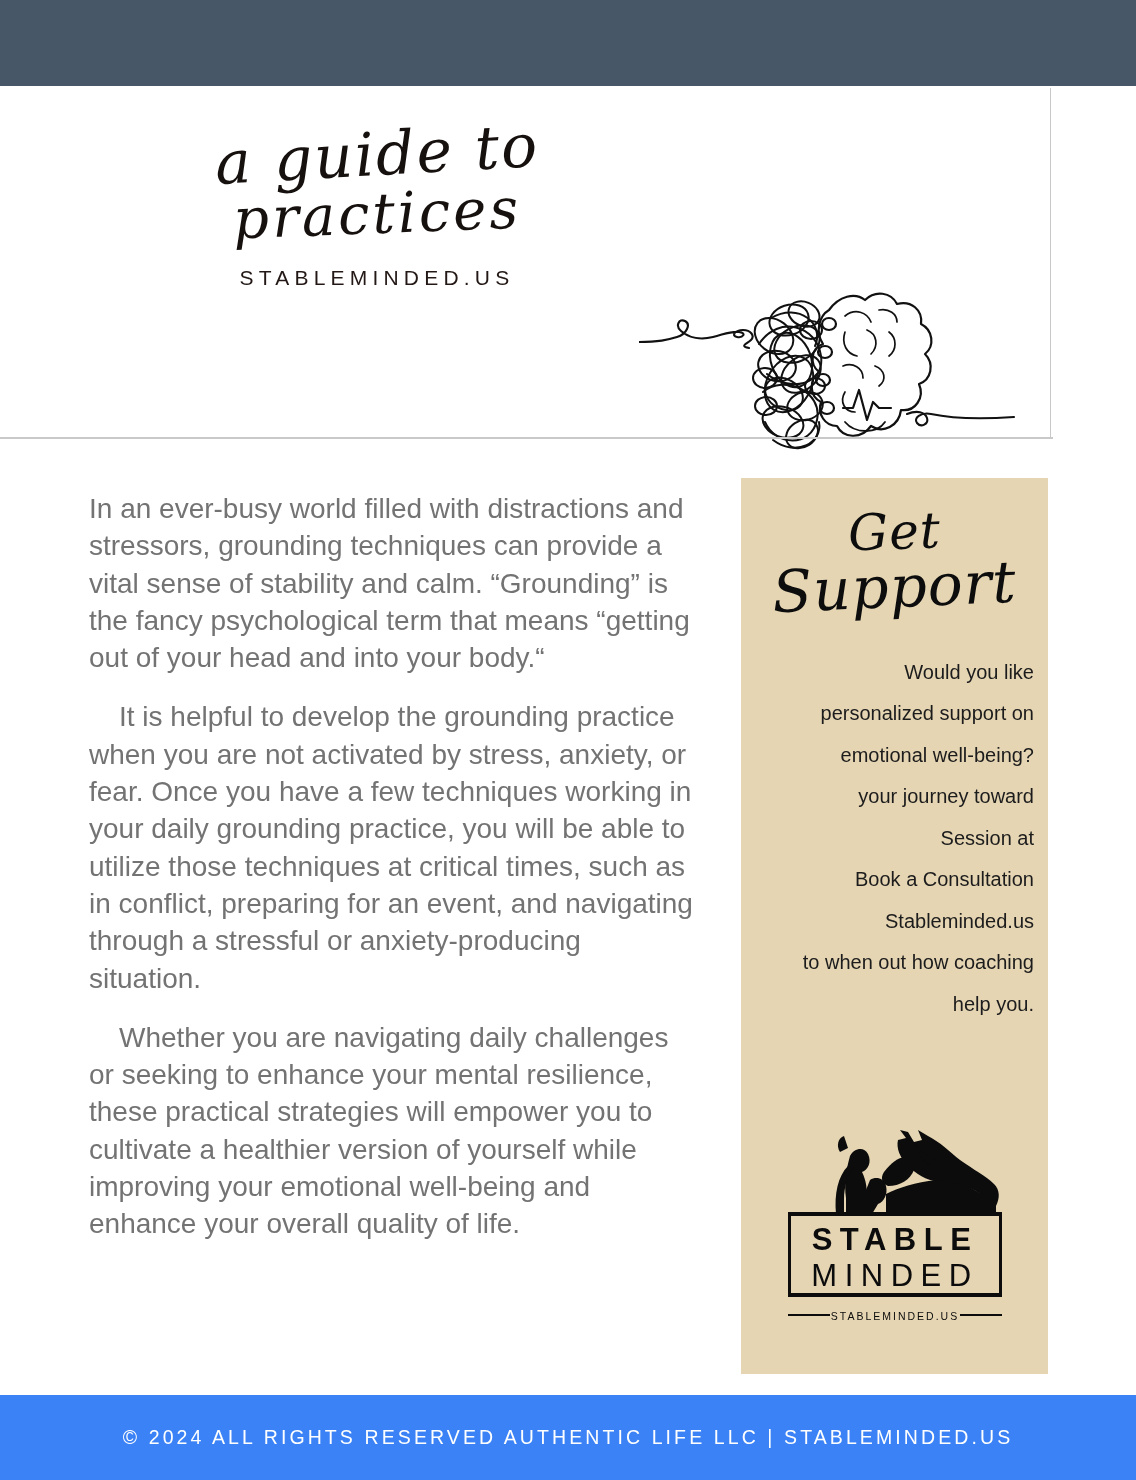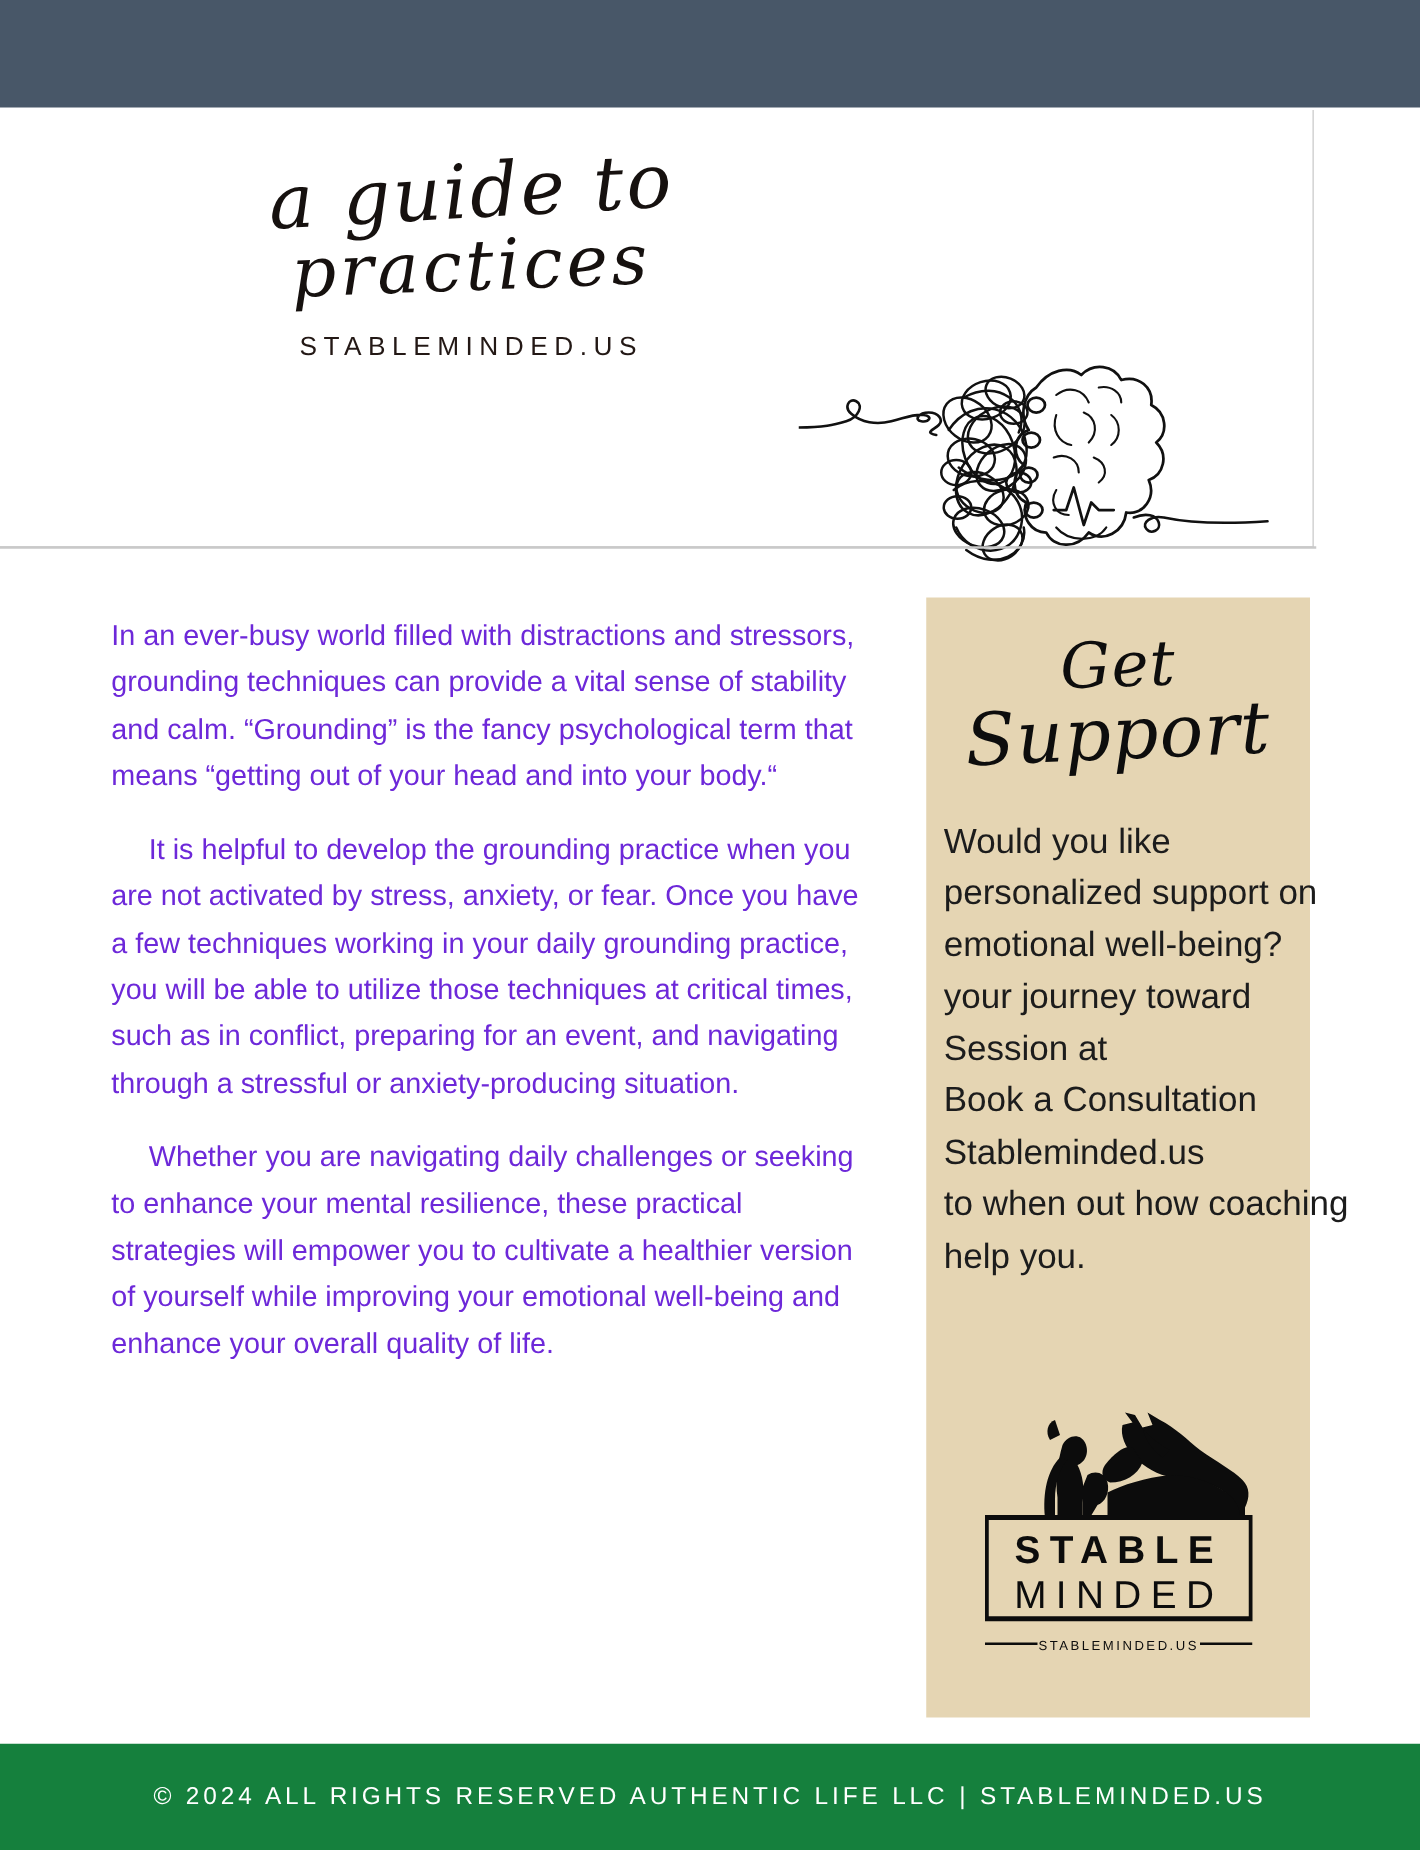--- a/index.html
+++ b/index.html
@@ -21,21 +21,21 @@
   .bar-top {
     position: absolute;
     left: 0; top: 0;
     width: 1136px; height: 86px;
     background: #485768;
   }
   .bar-bottom {
     position: absolute;
     left: 0; top: 1395px;
     width: 1136px; height: 85px;
-    background: #15803d;
+    background: #3b82f6;
     display: flex;
     align-items: center;
     justify-content: center;
   }
   .footer-text {
     color: #ffffff;
     font-size: 19.5px;
     letter-spacing: 3.1px;
     font-weight: 400;
     white-space: nowrap;
@@ -114,23 +114,23 @@
     height: 957px;
   }
 
   .article {
     position: absolute;
     left: 89px; top: 52px;
     width: 608px;
   }
 
   .article p {
-    font-size: 23px;
+    font-size: 28px;
     line-height: 37.3px;
-    color: #6d28d9;
+    color: #737373;
     font-weight: 400;
     margin-bottom: 22px;
   }
   .article p.indent { text-indent: 30px; }
   .article p.strong { font-weight: 700; }
 
   
   .support-panel {
     position: absolute;
     left: 741px; top: 40px;
@@ -156,22 +156,22 @@
   .sh-2 {
     font-size: 58px;
     transform: rotate(-2.5deg);
     display: block;
     margin-top: 4px;
   }
 
   .support-body {
     margin-top: 36px;
     padding: 0 14px;
-    text-align: left;
-    font-size: 28px;
+    text-align: right;
+    font-size: 20px;
     line-height: 41.5px;
     color: #1c1c1c;
   }
   .support-body span { display: block; white-space: nowrap; }
 
   
   .logo {
     position: absolute;
     left: 50%;
     transform: translateX(-50%);

